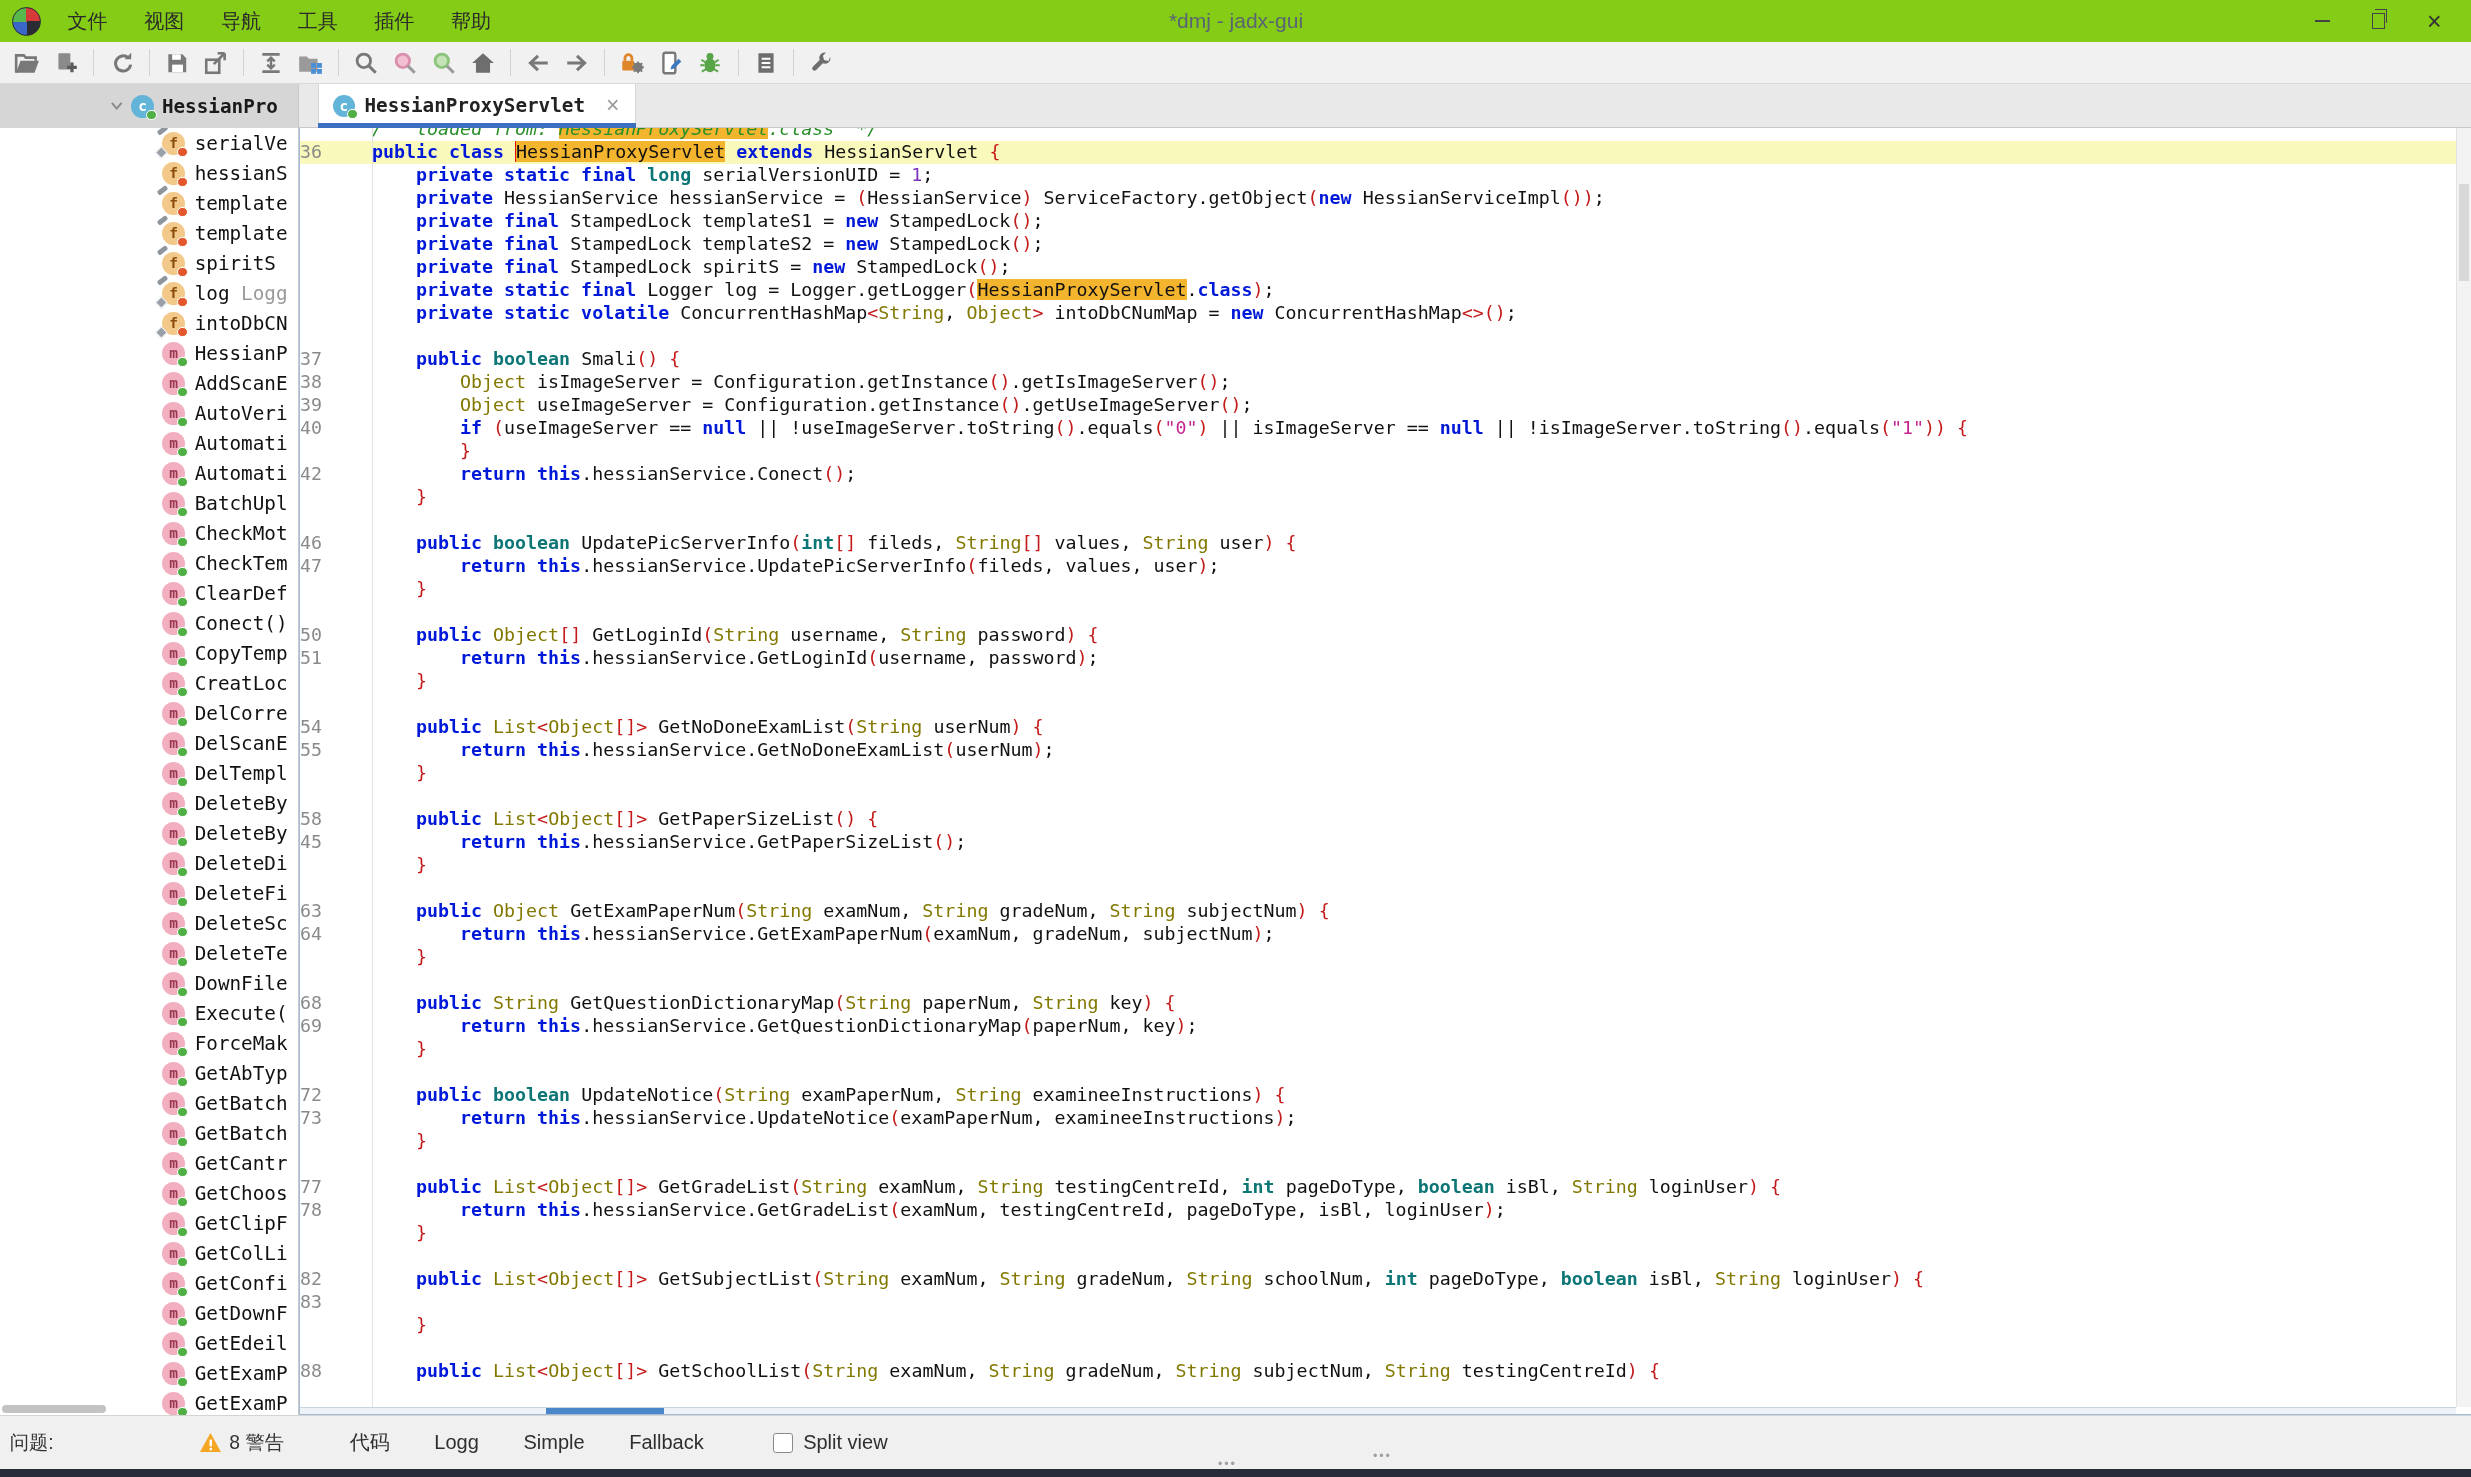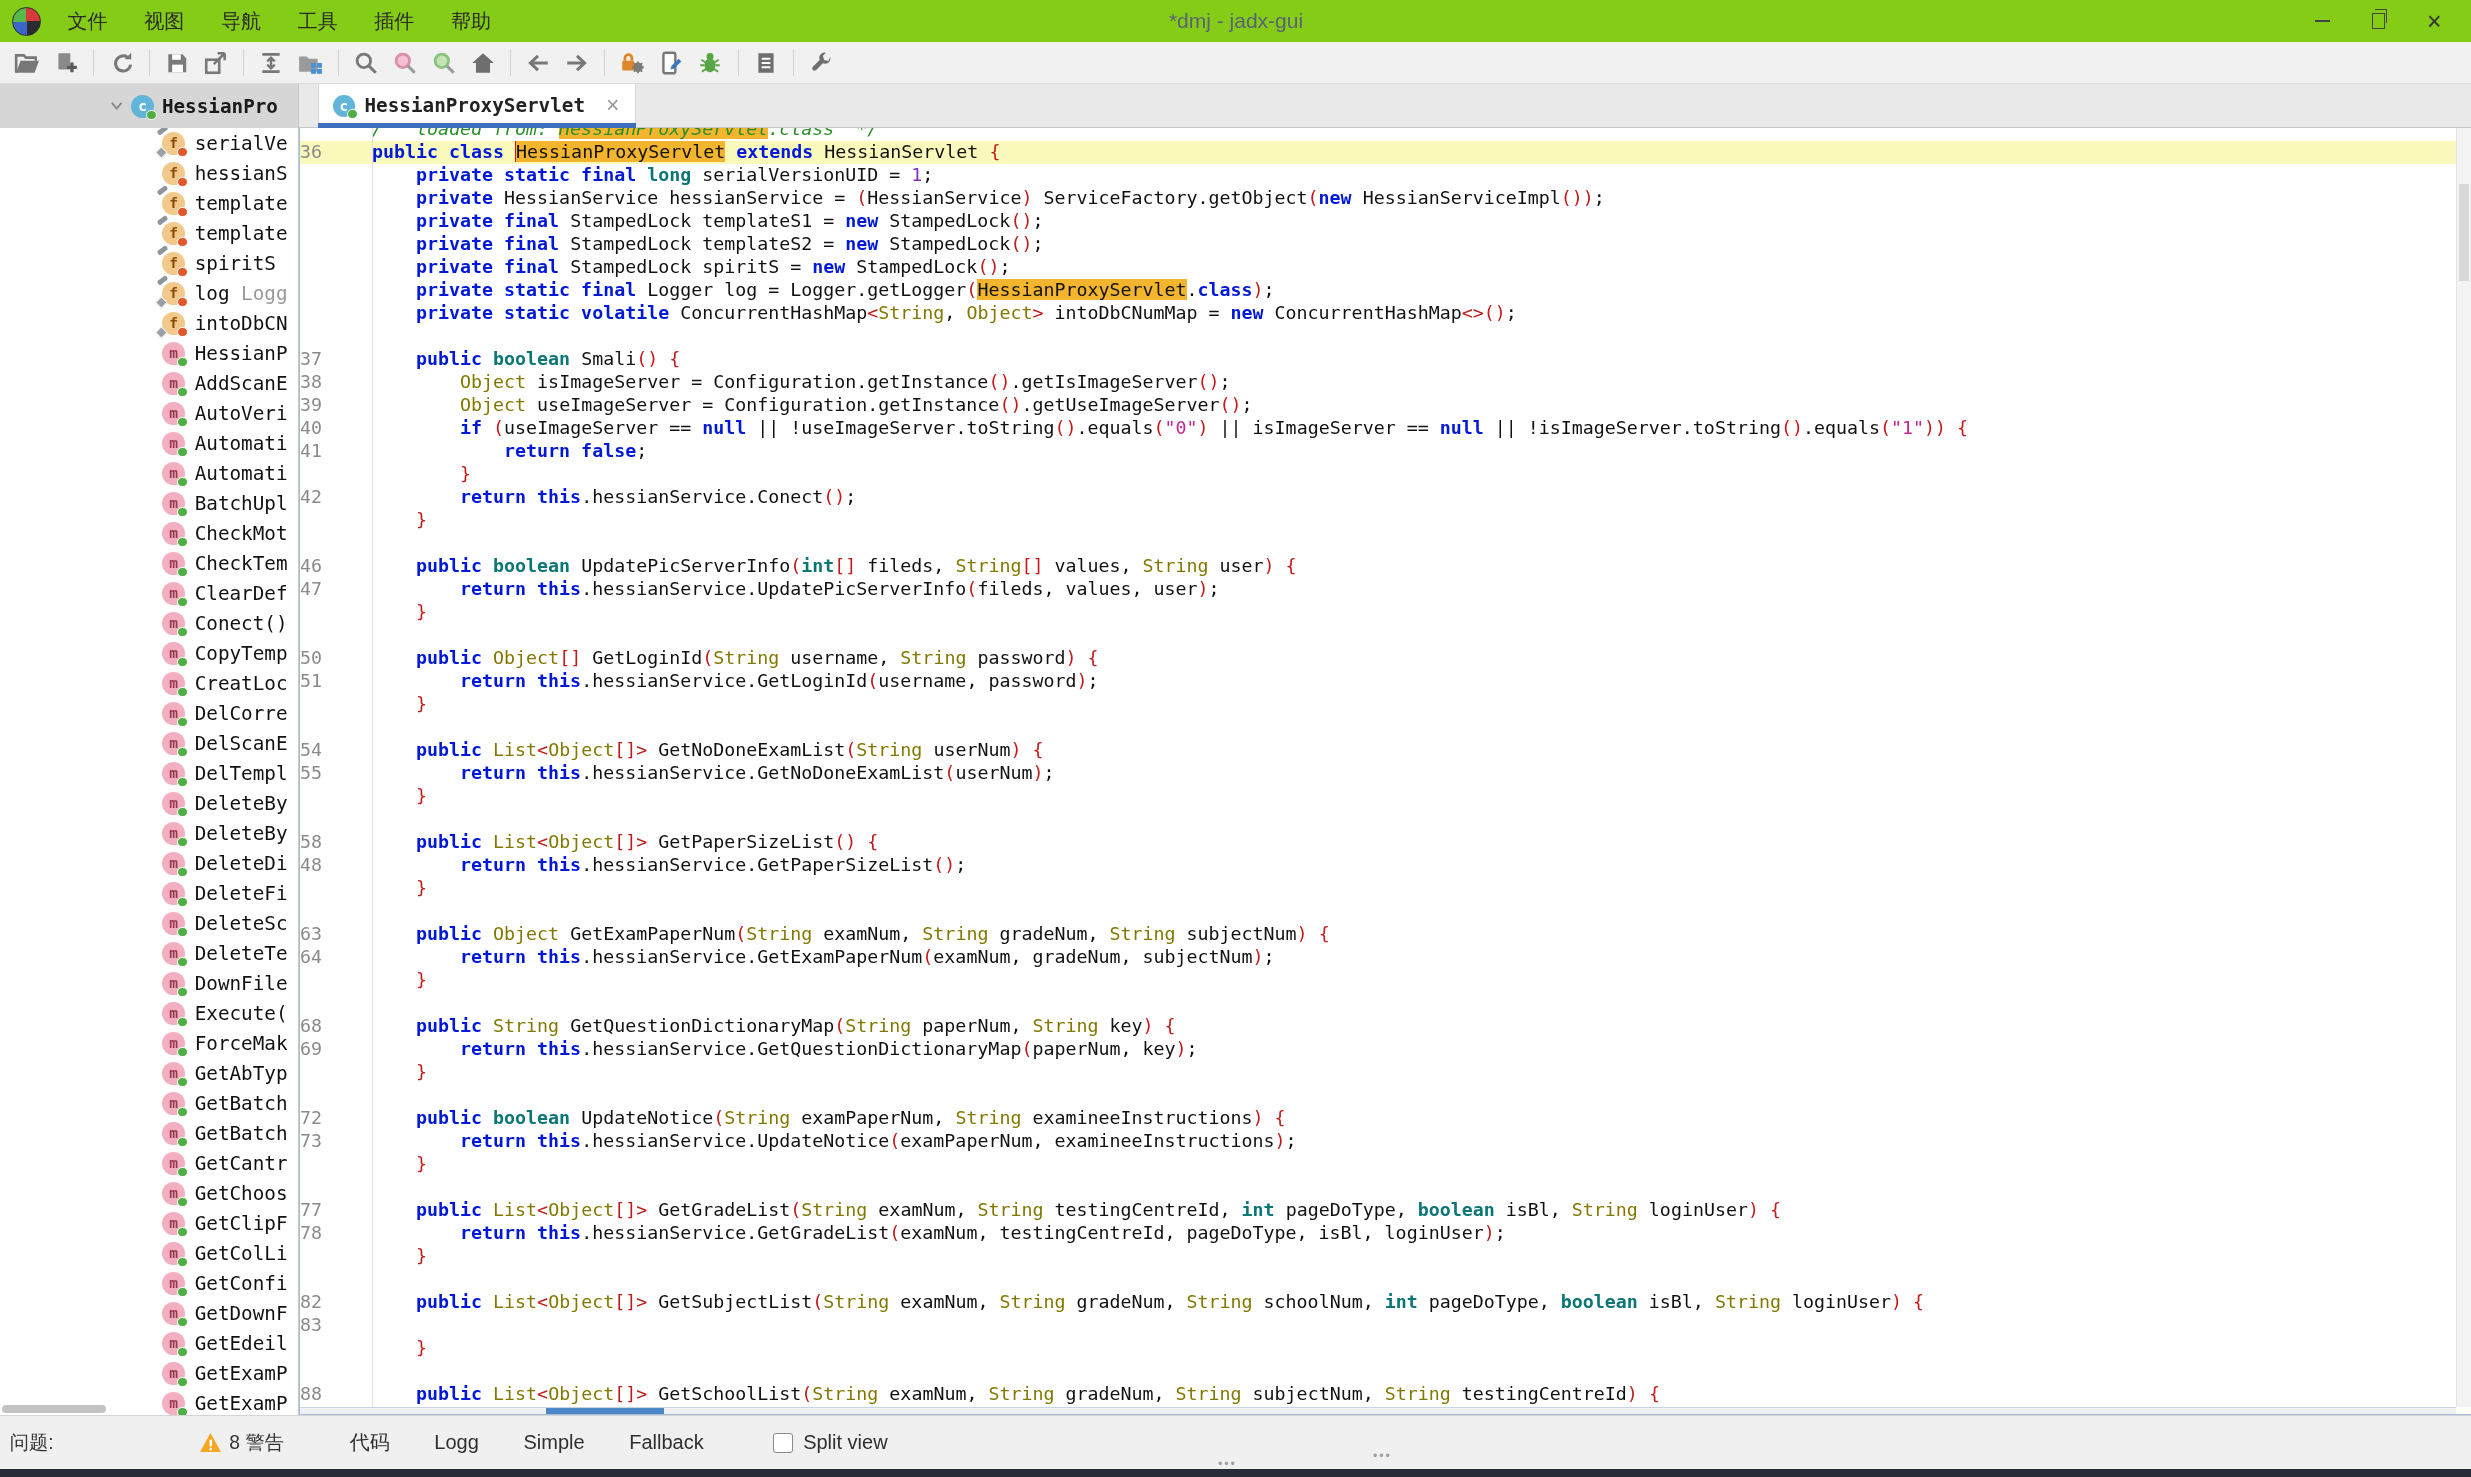--- a/index.html
+++ b/index.html
@@ -453,39 +453,38 @@
             <div class="ln"><span class="gut"></span><span class="codetxt"><span class="tk-d">    </span><span class="tk-k">private final </span><span class="tk-d">StampedLock templateS1 = </span><span class="tk-k">new </span><span class="tk-d">StampedLock</span><span class="tk-p">()</span><span class="tk-d">;</span></span></div>
             <div class="ln"><span class="gut"></span><span class="codetxt"><span class="tk-d">    </span><span class="tk-k">private final </span><span class="tk-d">StampedLock templateS2 = </span><span class="tk-k">new </span><span class="tk-d">StampedLock</span><span class="tk-p">()</span><span class="tk-d">;</span></span></div>
             <div class="ln"><span class="gut"></span><span class="codetxt"><span class="tk-d">    </span><span class="tk-k">private final </span><span class="tk-d">StampedLock spiritS = </span><span class="tk-k">new </span><span class="tk-d">StampedLock</span><span class="tk-p">()</span><span class="tk-d">;</span></span></div>
             <div class="ln"><span class="gut"></span><span class="codetxt"><span class="tk-d">    </span><span class="tk-k">private static final </span><span class="tk-d">Logger log = Logger.getLogger</span><span class="tk-p">(</span><span class="tk-hl">HessianProxyServlet</span><span class="tk-d">.</span><span class="tk-k">class</span><span class="tk-p">)</span><span class="tk-d">;</span></span></div>
             <div class="ln"><span class="gut"></span><span class="codetxt"><span class="tk-d">    </span><span class="tk-k">private static volatile </span><span class="tk-d">ConcurrentHashMap</span><span class="tk-p">&lt;</span><span class="tk-c">String</span><span class="tk-d">, </span><span class="tk-c">Object</span><span class="tk-p">&gt;</span><span class="tk-d"> intoDbCNumMap = </span><span class="tk-k">new </span><span class="tk-d">ConcurrentHashMap</span><span class="tk-p">&lt;&gt;()</span><span class="tk-d">;</span></span></div>
             <div class="ln"><span class="gut"></span><span class="codetxt"></span></div>
             <div class="ln"><span class="gut">37</span><span class="codetxt"><span class="tk-d">    </span><span class="tk-k">public </span><span class="tk-t">boolean</span><span class="tk-d"> Smali</span><span class="tk-p">()</span><span class="tk-d"> </span><span class="tk-p">{</span></span></div>
             <div class="ln"><span class="gut">38</span><span class="codetxt"><span class="tk-d">        </span><span class="tk-c">Object</span><span class="tk-d"> isImageServer = Configuration.getInstance</span><span class="tk-p">()</span><span class="tk-d">.getIsImageServer</span><span class="tk-p">()</span><span class="tk-d">;</span></span></div>
             <div class="ln"><span class="gut">39</span><span class="codetxt"><span class="tk-d">        </span><span class="tk-c">Object</span><span class="tk-d"> useImageServer = Configuration.getInstance</span><span class="tk-p">()</span><span class="tk-d">.getUseImageServer</span><span class="tk-p">()</span><span class="tk-d">;</span></span></div>
             <div class="ln"><span class="gut">40</span><span class="codetxt"><span class="tk-d">        </span><span class="tk-k">if </span><span class="tk-p">(</span><span class="tk-d">useImageServer == </span><span class="tk-k">null</span><span class="tk-d"> || !useImageServer.toString</span><span class="tk-p">()</span><span class="tk-d">.equals</span><span class="tk-p">(</span><span class="tk-s">"0"</span><span class="tk-p">)</span><span class="tk-d"> || isImageServer == </span><span class="tk-k">null</span><span class="tk-d"> || !isImageServer.toString</span><span class="tk-p">()</span><span class="tk-d">.equals</span><span class="tk-p">(</span><span class="tk-s">"1"</span><span class="tk-p">))</span><span class="tk-d"> </span><span class="tk-p">{</span></span></div>
-            <div class="ln"><span class="gut">41</span><span class="codetxt"><span class="tk-d">            </span><span class="tk-k">return false</span><span class="tk-d">;</span></span></div>
             <div class="ln"><span class="gut"></span><span class="codetxt"><span class="tk-d">        </span><span class="tk-p">}</span></span></div>
             <div class="ln"><span class="gut">42</span><span class="codetxt"><span class="tk-d">        </span><span class="tk-k">return this</span><span class="tk-d">.hessianService.Conect</span><span class="tk-p">()</span><span class="tk-d">;</span></span></div>
             <div class="ln"><span class="gut"></span><span class="codetxt"><span class="tk-d">    </span><span class="tk-p">}</span></span></div>
             <div class="ln"><span class="gut"></span><span class="codetxt"></span></div>
             <div class="ln"><span class="gut">46</span><span class="codetxt"><span class="tk-d">    </span><span class="tk-k">public </span><span class="tk-t">boolean</span><span class="tk-d"> UpdatePicServerInfo</span><span class="tk-p">(</span><span class="tk-t">int</span><span class="tk-p">[]</span><span class="tk-d"> fileds, </span><span class="tk-c">String</span><span class="tk-p">[]</span><span class="tk-d"> values, </span><span class="tk-c">String</span><span class="tk-d"> user</span><span class="tk-p">)</span><span class="tk-d"> </span><span class="tk-p">{</span></span></div>
             <div class="ln"><span class="gut">47</span><span class="codetxt"><span class="tk-d">        </span><span class="tk-k">return this</span><span class="tk-d">.hessianService.UpdatePicServerInfo</span><span class="tk-p">(</span><span class="tk-d">fileds, values, user</span><span class="tk-p">)</span><span class="tk-d">;</span></span></div>
             <div class="ln"><span class="gut"></span><span class="codetxt"><span class="tk-d">    </span><span class="tk-p">}</span></span></div>
             <div class="ln"><span class="gut"></span><span class="codetxt"></span></div>
             <div class="ln"><span class="gut">50</span><span class="codetxt"><span class="tk-d">    </span><span class="tk-k">public </span><span class="tk-c">Object</span><span class="tk-p">[]</span><span class="tk-d"> GetLoginId</span><span class="tk-p">(</span><span class="tk-c">String</span><span class="tk-d"> username, </span><span class="tk-c">String</span><span class="tk-d"> password</span><span class="tk-p">)</span><span class="tk-d"> </span><span class="tk-p">{</span></span></div>
             <div class="ln"><span class="gut">51</span><span class="codetxt"><span class="tk-d">        </span><span class="tk-k">return this</span><span class="tk-d">.hessianService.GetLoginId</span><span class="tk-p">(</span><span class="tk-d">username, password</span><span class="tk-p">)</span><span class="tk-d">;</span></span></div>
             <div class="ln"><span class="gut"></span><span class="codetxt"><span class="tk-d">    </span><span class="tk-p">}</span></span></div>
             <div class="ln"><span class="gut"></span><span class="codetxt"></span></div>
             <div class="ln"><span class="gut">54</span><span class="codetxt"><span class="tk-d">    </span><span class="tk-k">public </span><span class="tk-c">List</span><span class="tk-p">&lt;</span><span class="tk-c">Object</span><span class="tk-p">[]&gt;</span><span class="tk-d"> GetNoDoneExamList</span><span class="tk-p">(</span><span class="tk-c">String</span><span class="tk-d"> userNum</span><span class="tk-p">)</span><span class="tk-d"> </span><span class="tk-p">{</span></span></div>
             <div class="ln"><span class="gut">55</span><span class="codetxt"><span class="tk-d">        </span><span class="tk-k">return this</span><span class="tk-d">.hessianService.GetNoDoneExamList</span><span class="tk-p">(</span><span class="tk-d">userNum</span><span class="tk-p">)</span><span class="tk-d">;</span></span></div>
             <div class="ln"><span class="gut"></span><span class="codetxt"><span class="tk-d">    </span><span class="tk-p">}</span></span></div>
             <div class="ln"><span class="gut"></span><span class="codetxt"></span></div>
             <div class="ln"><span class="gut">58</span><span class="codetxt"><span class="tk-d">    </span><span class="tk-k">public </span><span class="tk-c">List</span><span class="tk-p">&lt;</span><span class="tk-c">Object</span><span class="tk-p">[]&gt;</span><span class="tk-d"> GetPaperSizeList</span><span class="tk-p">()</span><span class="tk-d"> </span><span class="tk-p">{</span></span></div>
-            <div class="ln"><span class="gut">48</span><span class="codetxt"><span class="tk-d">        </span><span class="tk-k">return this</span><span class="tk-d">.hessianService.GetPaperSizeList</span><span class="tk-p">()</span><span class="tk-d">;</span></span></div>
+            <div class="ln"><span class="gut">45</span><span class="codetxt"><span class="tk-d">        </span><span class="tk-k">return this</span><span class="tk-d">.hessianService.GetPaperSizeList</span><span class="tk-p">()</span><span class="tk-d">;</span></span></div>
             <div class="ln"><span class="gut"></span><span class="codetxt"><span class="tk-d">    </span><span class="tk-p">}</span></span></div>
             <div class="ln"><span class="gut"></span><span class="codetxt"></span></div>
             <div class="ln"><span class="gut">63</span><span class="codetxt"><span class="tk-d">    </span><span class="tk-k">public </span><span class="tk-c">Object</span><span class="tk-d"> GetExamPaperNum</span><span class="tk-p">(</span><span class="tk-c">String</span><span class="tk-d"> examNum, </span><span class="tk-c">String</span><span class="tk-d"> gradeNum, </span><span class="tk-c">String</span><span class="tk-d"> subjectNum</span><span class="tk-p">)</span><span class="tk-d"> </span><span class="tk-p">{</span></span></div>
             <div class="ln"><span class="gut">64</span><span class="codetxt"><span class="tk-d">        </span><span class="tk-k">return this</span><span class="tk-d">.hessianService.GetExamPaperNum</span><span class="tk-p">(</span><span class="tk-d">examNum, gradeNum, subjectNum</span><span class="tk-p">)</span><span class="tk-d">;</span></span></div>
             <div class="ln"><span class="gut"></span><span class="codetxt"><span class="tk-d">    </span><span class="tk-p">}</span></span></div>
             <div class="ln"><span class="gut"></span><span class="codetxt"></span></div>
             <div class="ln"><span class="gut">68</span><span class="codetxt"><span class="tk-d">    </span><span class="tk-k">public </span><span class="tk-c">String</span><span class="tk-d"> GetQuestionDictionaryMap</span><span class="tk-p">(</span><span class="tk-c">String</span><span class="tk-d"> paperNum, </span><span class="tk-c">String</span><span class="tk-d"> key</span><span class="tk-p">)</span><span class="tk-d"> </span><span class="tk-p">{</span></span></div>
             <div class="ln"><span class="gut">69</span><span class="codetxt"><span class="tk-d">        </span><span class="tk-k">return this</span><span class="tk-d">.hessianService.GetQuestionDictionaryMap</span><span class="tk-p">(</span><span class="tk-d">paperNum, key</span><span class="tk-p">)</span><span class="tk-d">;</span></span></div>
             <div class="ln"><span class="gut"></span><span class="codetxt"><span class="tk-d">    </span><span class="tk-p">}</span></span></div>
             <div class="ln"><span class="gut"></span><span class="codetxt"></span></div>

